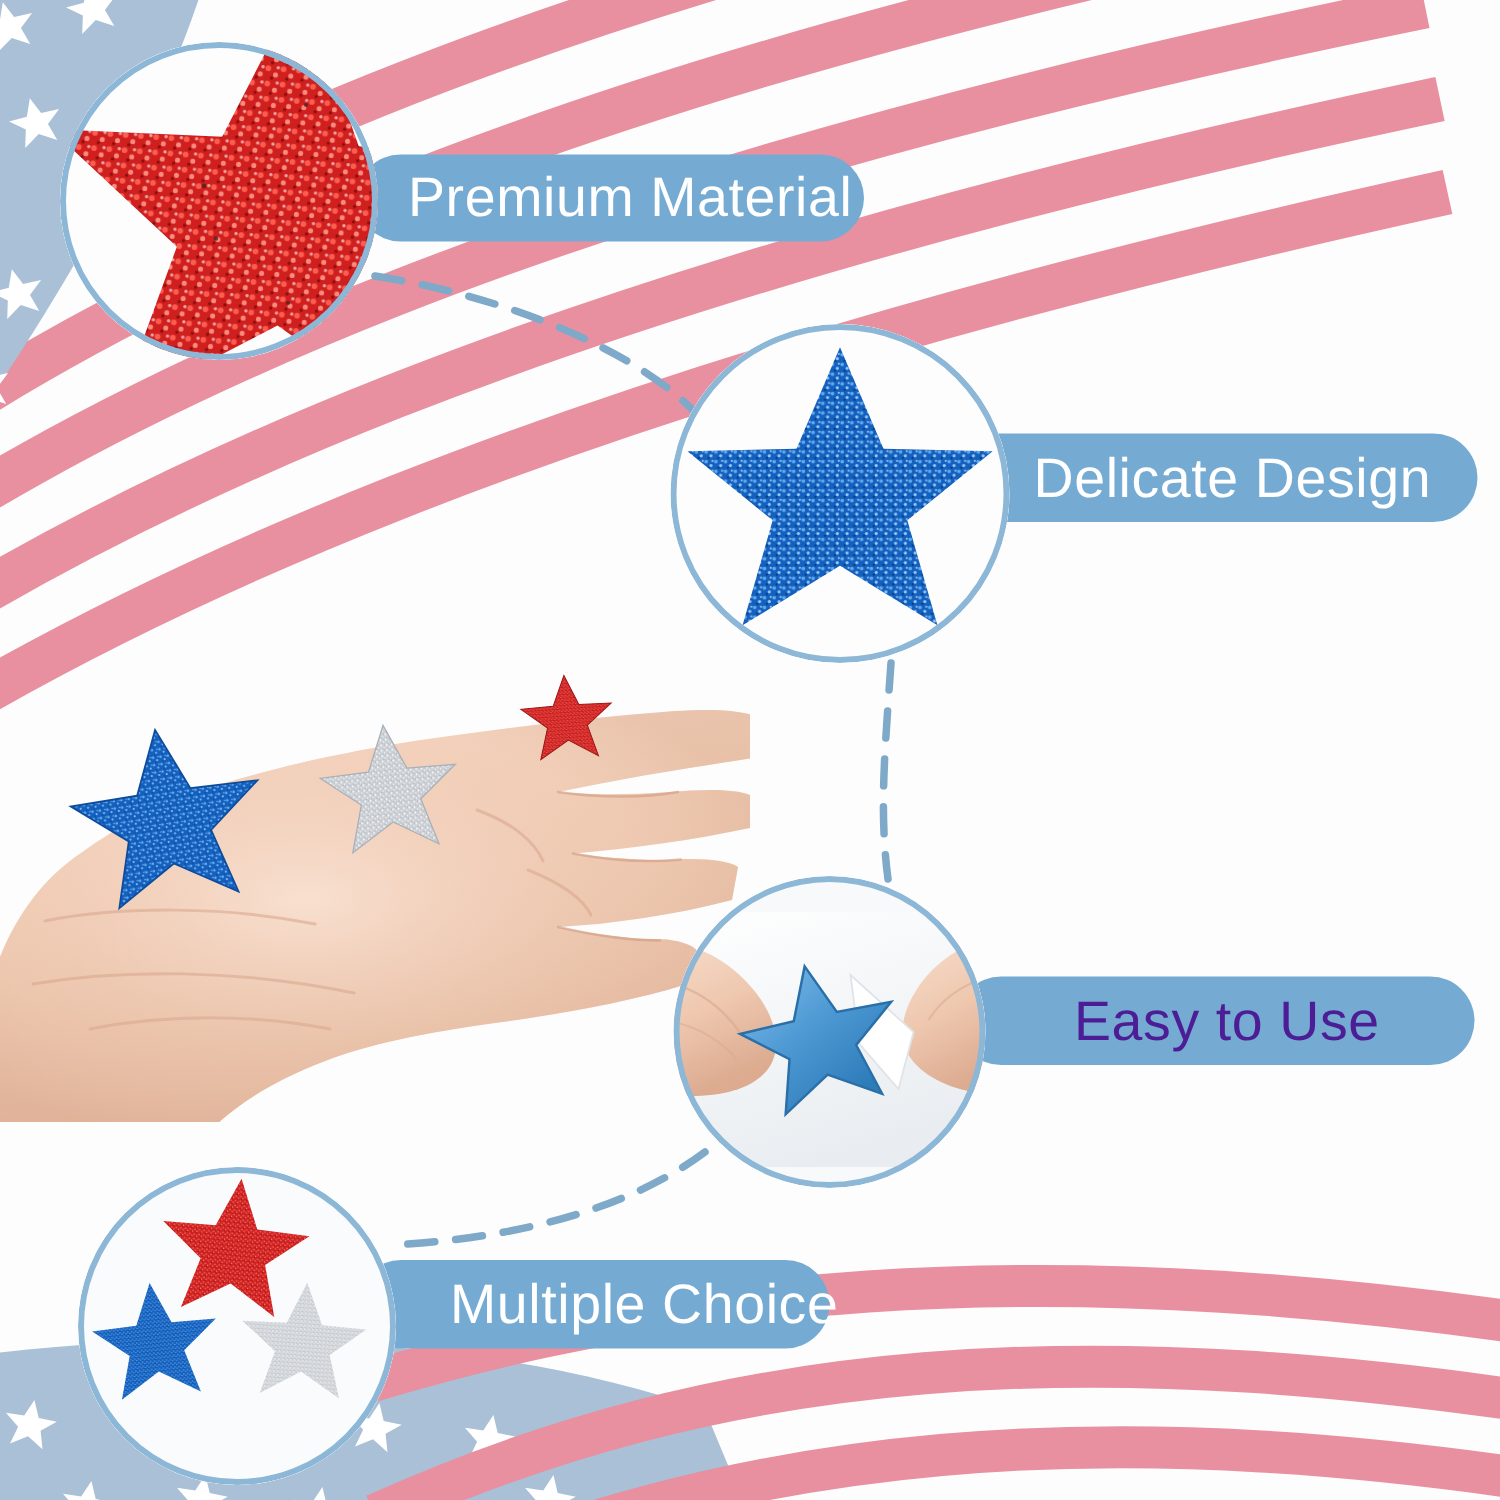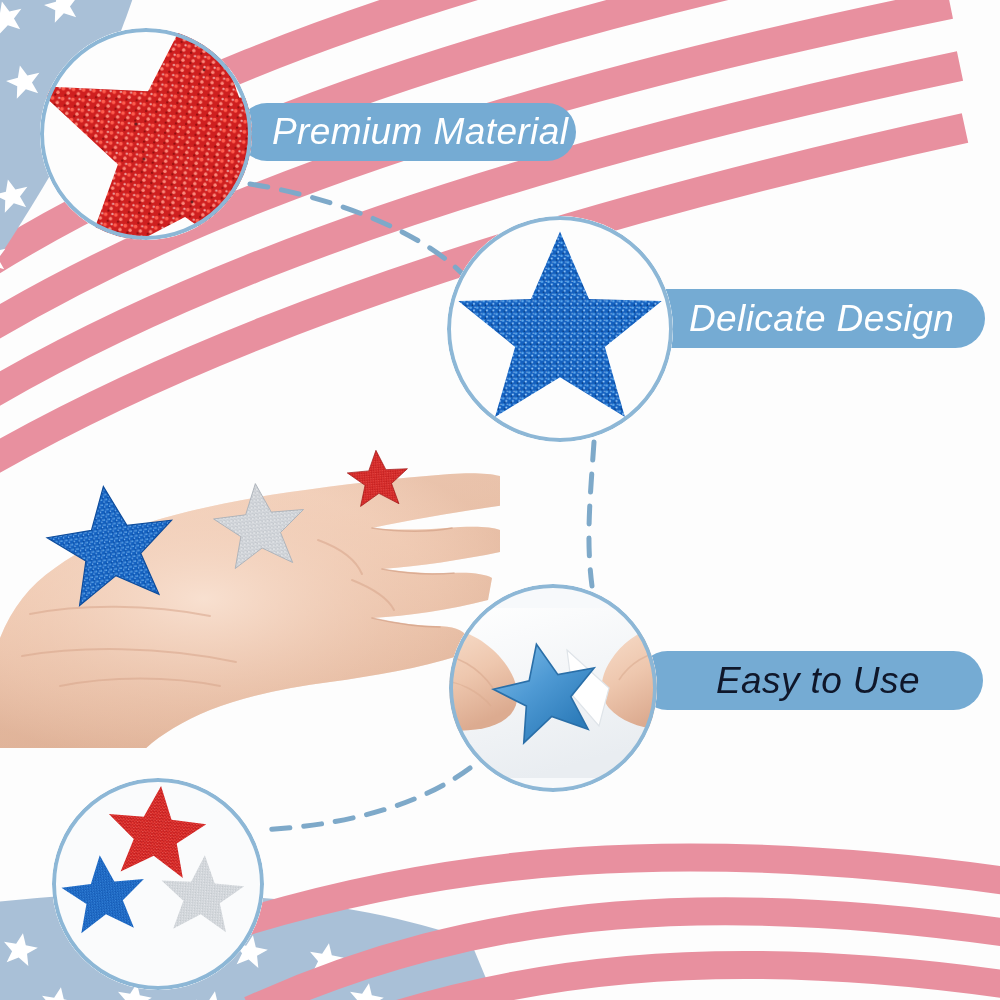--- a/index.html
+++ b/index.html
@@ -30,21 +30,20 @@
     align-items: center;
     justify-content: center;
     box-sizing: border-box;
     border-radius: 999px;
     color: #ffffff;
     font-family: "Liberation Sans", sans-serif;
     font-weight: 400;
     letter-spacing: 0.4px;
     white-space: nowrap;
     z-index: 40;
-    font-style: italic;
   }
   #pill-premium   { left: 238px; top: 103px; width: 338px; height: 58px; font-size: 37px; padding-left: 34px; justify-content: flex-start; }
   #pill-delicate  { left: 633px; top: 289px; width: 352px; height: 59px; font-size: 37px; padding-left: 56px; justify-content: flex-start; }
   #pill-easy      { left: 638px; top: 651px; width: 345px; height: 59px; font-size: 37px; padding-left: 78px; justify-content: flex-start; }
   #pill-multiple  { left: 238px; top: 840px; width: 315px; height: 59px; font-size: 37px; padding-left: 62px; justify-content: flex-start; }
 
   
   .callout {
     position: absolute;
     border-radius: 50%;
@@ -413,16 +412,17 @@
         </g>
       </svg>
     </div>
     <div class="callout-ring" style="border-color: rgb(141, 183, 214);"></div>
   </div>
 
   <div class="pill" id="pill-premium" style="background: rgb(117, 171, 211); color: rgb(255, 255, 255);">Premium Material</div>
 
   <div class="pill" id="pill-delicate" style="background: rgb(117, 171, 211); color: rgb(255, 255, 255);">Delicate Design</div>
 
-  <div class="pill" id="pill-easy" style="background: rgb(117, 171, 211); color: #0f172a;">Easy to Use</div>
-
+  <div class="pill" id="pill-easy" style="background: rgb(117, 171, 211); color: #4c1d95;">Easy to Use</div>
+
+  <div class="pill" id="pill-multiple" style="background: rgb(117, 171, 211); color: rgb(255, 255, 255);">Multiple Choice</div>
 
 </div>
 
 </body></html>

